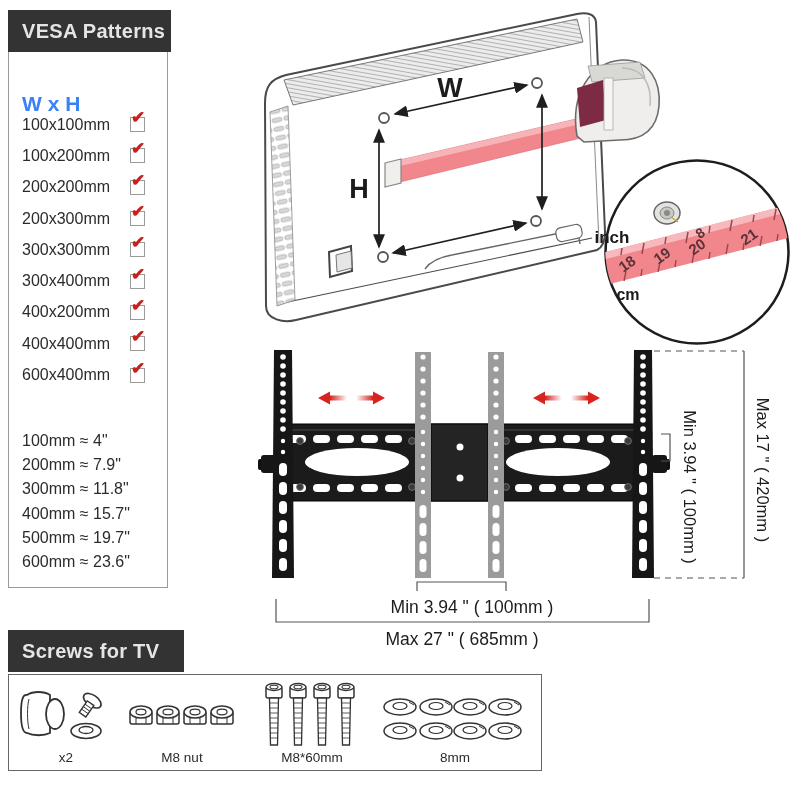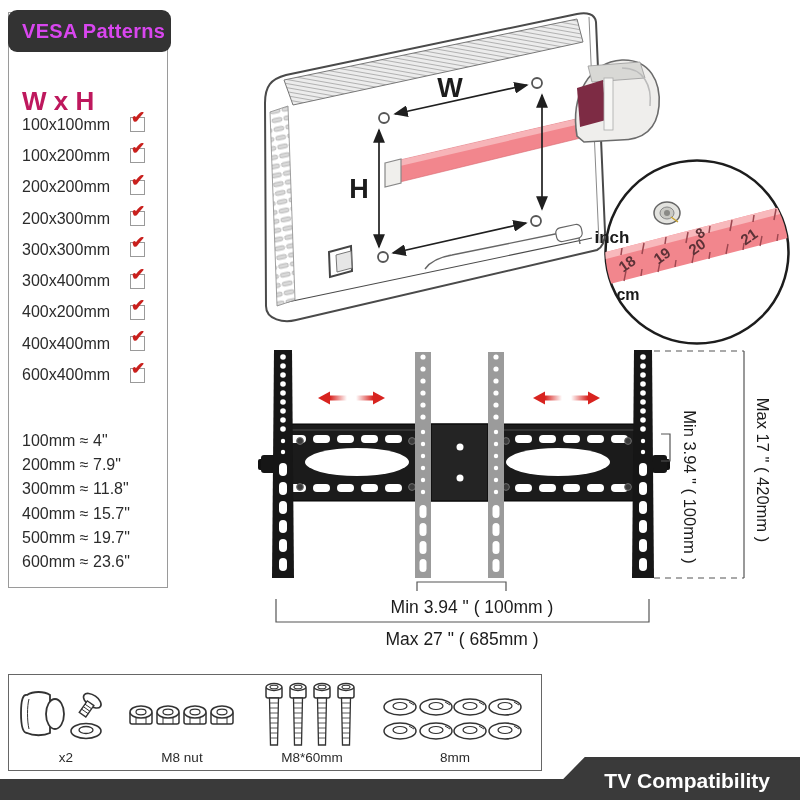--- a/index.html
+++ b/index.html
@@ -1,24 +1,24 @@
 <!DOCTYPE html>
 <html><head>
 <meta charset="utf-8">
 <style>
   html,body{margin:0;padding:0;background:#fff;}
   #stage{position:relative;width:800px;height:800px;background:#fff;overflow:hidden;
          font-family:"Liberation Sans",sans-serif;color:#2b2b2b;}
-  .hdr{position:absolute;background:#333333;color:#d946ef;display:flex;align-items:center;
-       padding-left:14px;font-size:20px;font-weight:700;letter-spacing:.3px;z-index:5;border-radius:9px;}
+  .hdr{position:absolute;background:#333333;color:#e5e5e5;display:flex;align-items:center;
+       padding-left:14px;font-size:20px;font-weight:700;letter-spacing:.3px;z-index:5;}
   #vesa-hdr{left:8px;top:10px;width:149px;height:42px;}
   #screws-hdr{left:8px;top:630px;width:162px;height:42px;}
   #vesa-border{position:absolute;left:8px;top:12px;width:158px;height:574px;
                border:1.5px solid #9a9a9a;z-index:1;}
-  #wxh{position:absolute;left:22px;top:86px;font-size:26px;font-weight:600;color:#be185d;z-index:6;}
+  #wxh{position:absolute;left:22px;top:92px;font-size:21px;font-weight:600;color:#3b82f6;z-index:6;}
   #vesa-list{position:absolute;left:22px;top:109px;width:123px;z-index:6;}
   .vrow{height:31.3px;display:flex;align-items:center;justify-content:space-between;font-size:16px;color:#2b2b2b;text-align:center;}
   .cb{position:relative;width:13px;height:13px;border:1.5px solid #9a9a9a;background:#fff;flex:0 0 auto;margin-left:8px;}
   .cb .chk{position:absolute;left:0px;top:-9px;font-size:17px;line-height:17px;color:#c9201d;font-weight:700;}
   #conv-list{position:absolute;left:22px;top:429px;z-index:6;}
   .crow{height:24.2px;display:flex;align-items:center;font-size:16px;color:#2b2b2b;}
   svg{position:absolute;}
   #tv-svg{left:230px;top:0px;}
   #bracket-svg{left:230px;top:330px;}
   #screws-box{position:absolute;left:8px;top:674px;width:532px;height:95px;border:1.5px solid #666;z-index:2;background:#fff;}
@@ -383,20 +383,23 @@
       <path d="M661,434 L670,434 L670,461 L661,461"></path>
       <path d="M417,591 L417,582 L506,582 L506,591"></path>
       <path d="M276,599 L276,622 L649,622 L649,599"></path>
     </g>
     <text x="689" y="492" transform="rotate(90 689 487)" text-anchor="middle" font-size="16.5" fill="#1c1c1c">Min 3.94 " ( 100mm )</text>
     <text x="762" y="475" transform="rotate(90 762 470)" text-anchor="middle" font-size="16.5" fill="#1c1c1c">Max 17 " ( 420mm )</text>
     <text x="472" y="613" text-anchor="middle" font-size="17.5" fill="#1c1c1c">Min 3.94 " ( 100mm )</text>
     <text x="462" y="645" text-anchor="middle" font-size="17.5" fill="#1c1c1c">Max 27 " ( 685mm )</text>
   </svg>
 
+  <div id="screws-hdr" class="hdr">
+    <span>Screws for TV</span>
+  </div>
   <div id="screws-box"></div>
 
   <svg id="hw-svg" width="534" height="96" viewBox="8 674 534 96">
 
     <g fill="#fff" stroke="#333" stroke-width="1.8">
       <path d="M27,695 C23,694 21,700 21,713 C21,726 23,733 27,733 C33,736 44,736 50,733 L50,695 C44,691 33,691 27,695 Z"></path>
       <ellipse cx="55" cy="714" rx="9" ry="15"></ellipse>
       <path d="M29,699 C27,706 27,721 29,729" stroke-width="1" fill="none"></path>
     </g>
     <g transform="rotate(35 90 704)">
@@ -553,17 +556,14 @@
     </g>
 
     <g fill="#2b2b2b" font-size="13.5" text-anchor="middle">
       <text x="66" y="762">x2</text>
       <text x="182" y="762">M8 nut</text>
       <text x="312" y="762">M8*60mm</text>
       <text x="455" y="762">8mm</text>
     </g>
   </svg>
 
-  <div id="footer">
-    <span class="ft">TV Compatibility</span>
-  </div>
 
 </div>
 
 </body></html>

